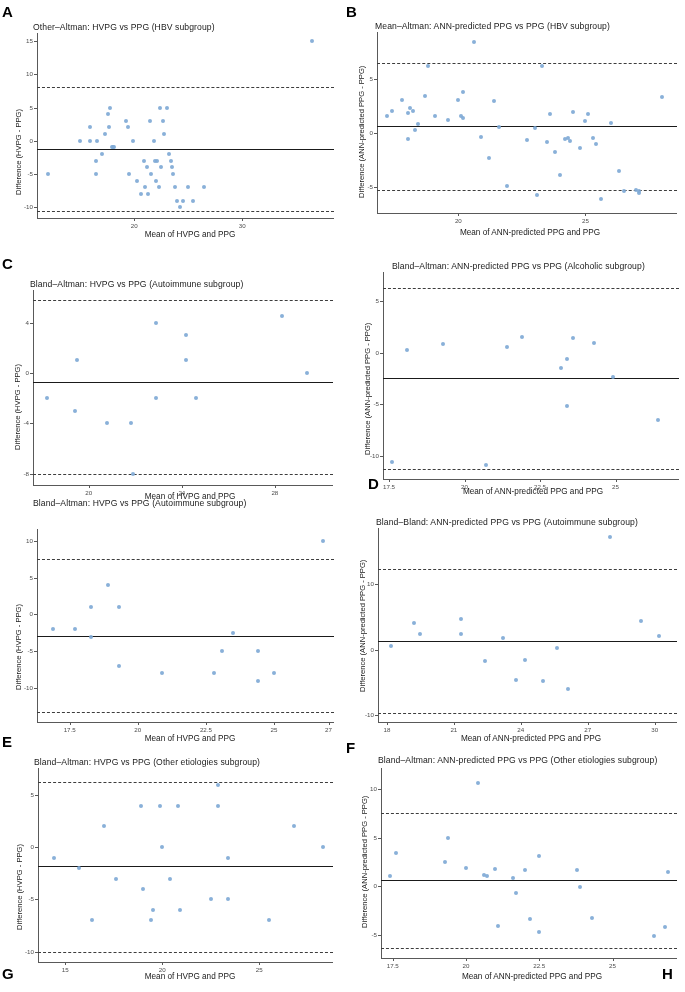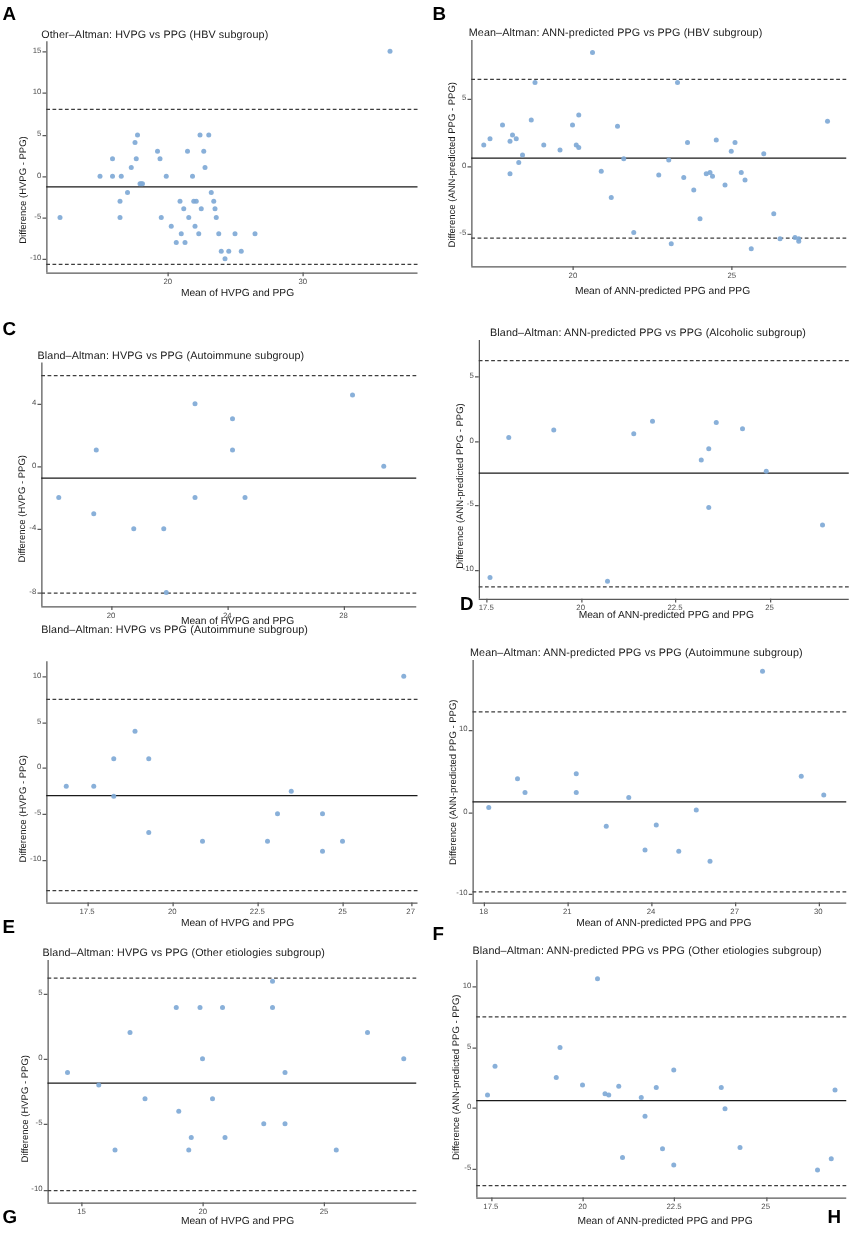--- a/index.html
+++ b/index.html
@@ -287,21 +287,21 @@
         <div class="dot" style="left: 160.339px; top: 671.382px; background: rgb(127, 169, 214);"></div>
         <div class="dot" style="left: 212.11px; top: 671.382px; background: rgb(127, 169, 214);"></div>
         <div class="dot" style="left: 231.183px; top: 630.866px; background: rgb(127, 169, 214);"></div>
         <div class="dot" style="left: 220.284px; top: 649.282px; background: rgb(127, 169, 214);"></div>
         <div class="dot" style="left: 255.706px; top: 649.282px; background: rgb(127, 169, 214);"></div>
         <div class="dot" style="left: 255.706px; top: 678.748px; background: rgb(127, 169, 214);"></div>
         <div class="dot" style="left: 272.055px; top: 671.382px; background: rgb(127, 169, 214);"></div>
       </div>
       <div class="panel">
         <div class="panel-letter" style="left: 346px; top: 740px;">F</div>
-        <div class="plot-title" style="left: 376px; top: 517px;">Mean–Altman: ANN-predicted PPG vs PPG (Autoimmune subgroup)</div>
+        <div class="plot-title" style="left: 376px; top: 517px;">Bland–Bland: ANN-predicted PPG vs PPG (Autoimmune subgroup)</div>
         <div class="axis-line" style="left: 378px; top: 528px; width: 1px; height: 194px;"></div>
         <div class="axis-line" style="left: 378px; top: 722px; width: 299px; height: 1px;"></div>
         <div class="tick" style="left: 375px; top: 584px; width: 3px; height: 1px;"></div>
         <div class="ticklabel" style="left: 354px; top: 580.365px; width: 20px; text-align: right;">10</div>
         <div class="tick" style="left: 375px; top: 650px; width: 3px; height: 1px;"></div>
         <div class="ticklabel" style="left: 354px; top: 645.905px; width: 20px; text-align: right;">0</div>
         <div class="tick" style="left: 375px; top: 715px; width: 3px; height: 1px;"></div>
         <div class="ticklabel" style="left: 354px; top: 711.446px; width: 20px; text-align: right;">-10</div>
         <div class="xtick" style="left: 387px; top: 722px; width: 1px; height: 3px;"></div>
         <div class="ticklabel" style="left: 372.925px; top: 726px; width: 28px; text-align: center;">18</div>

